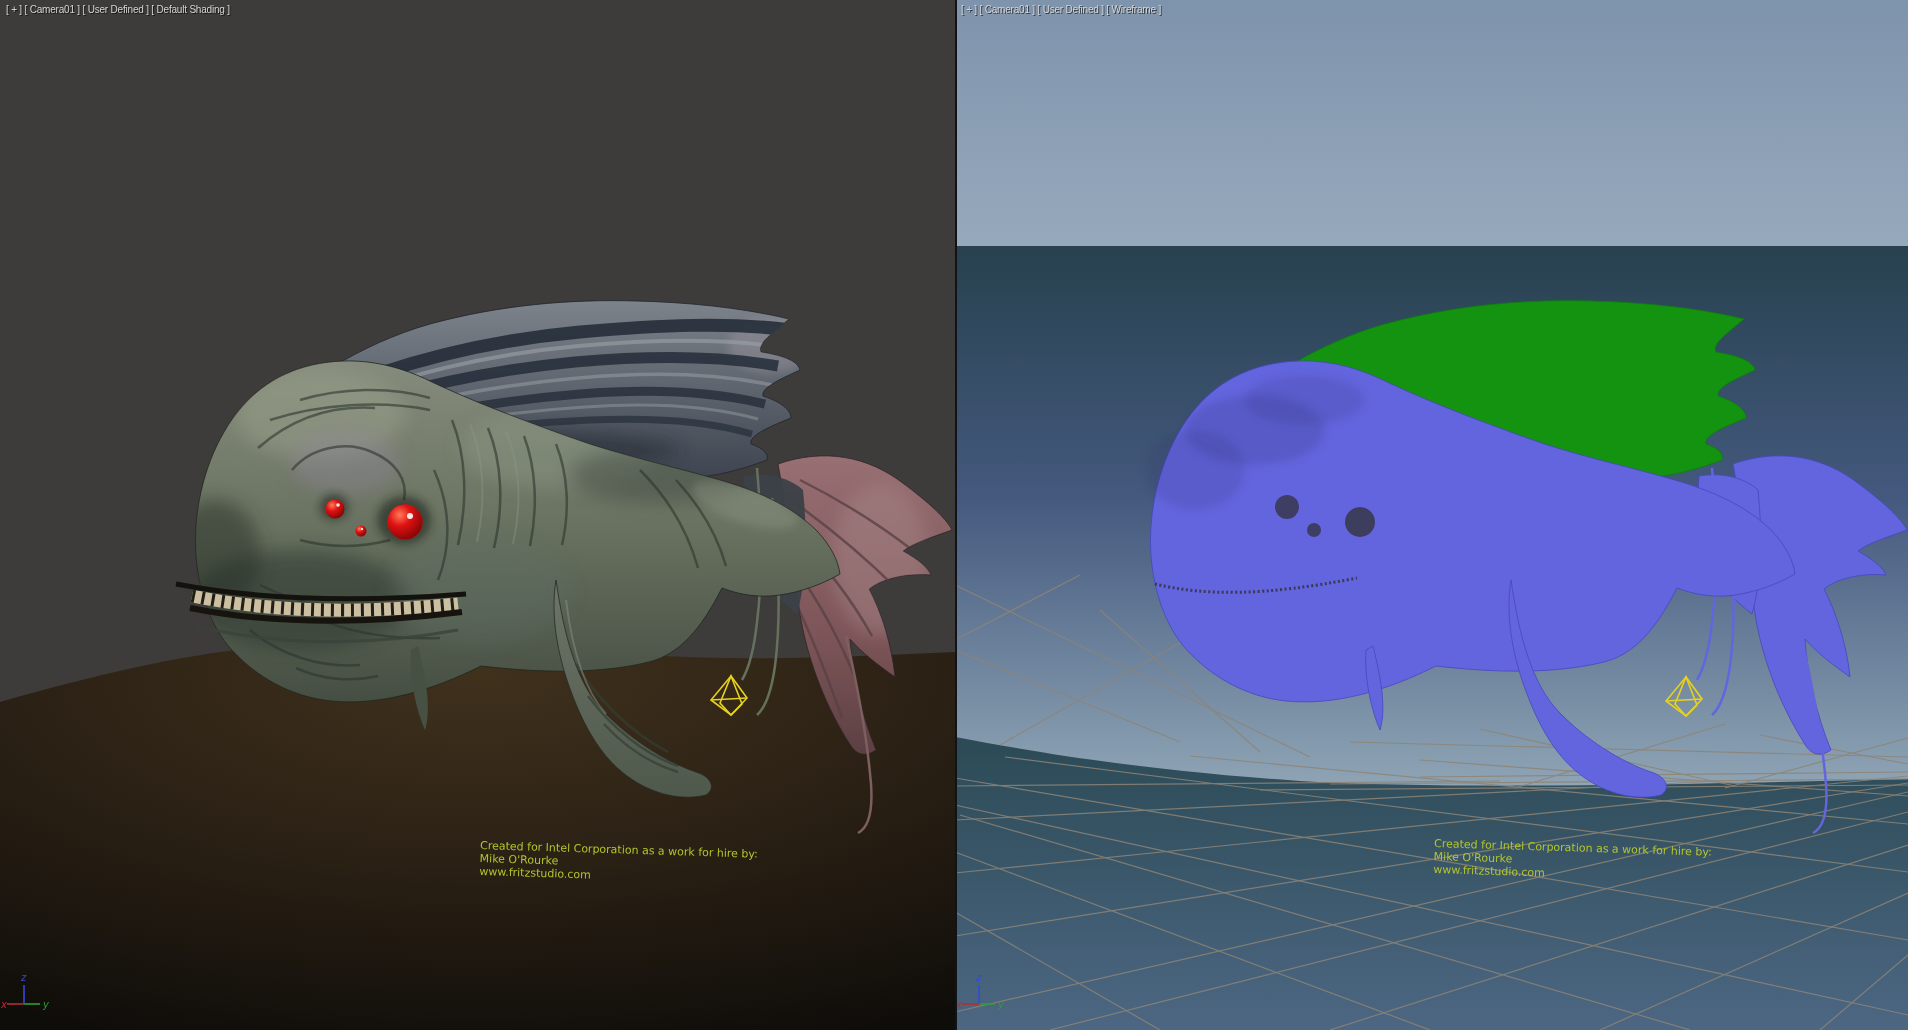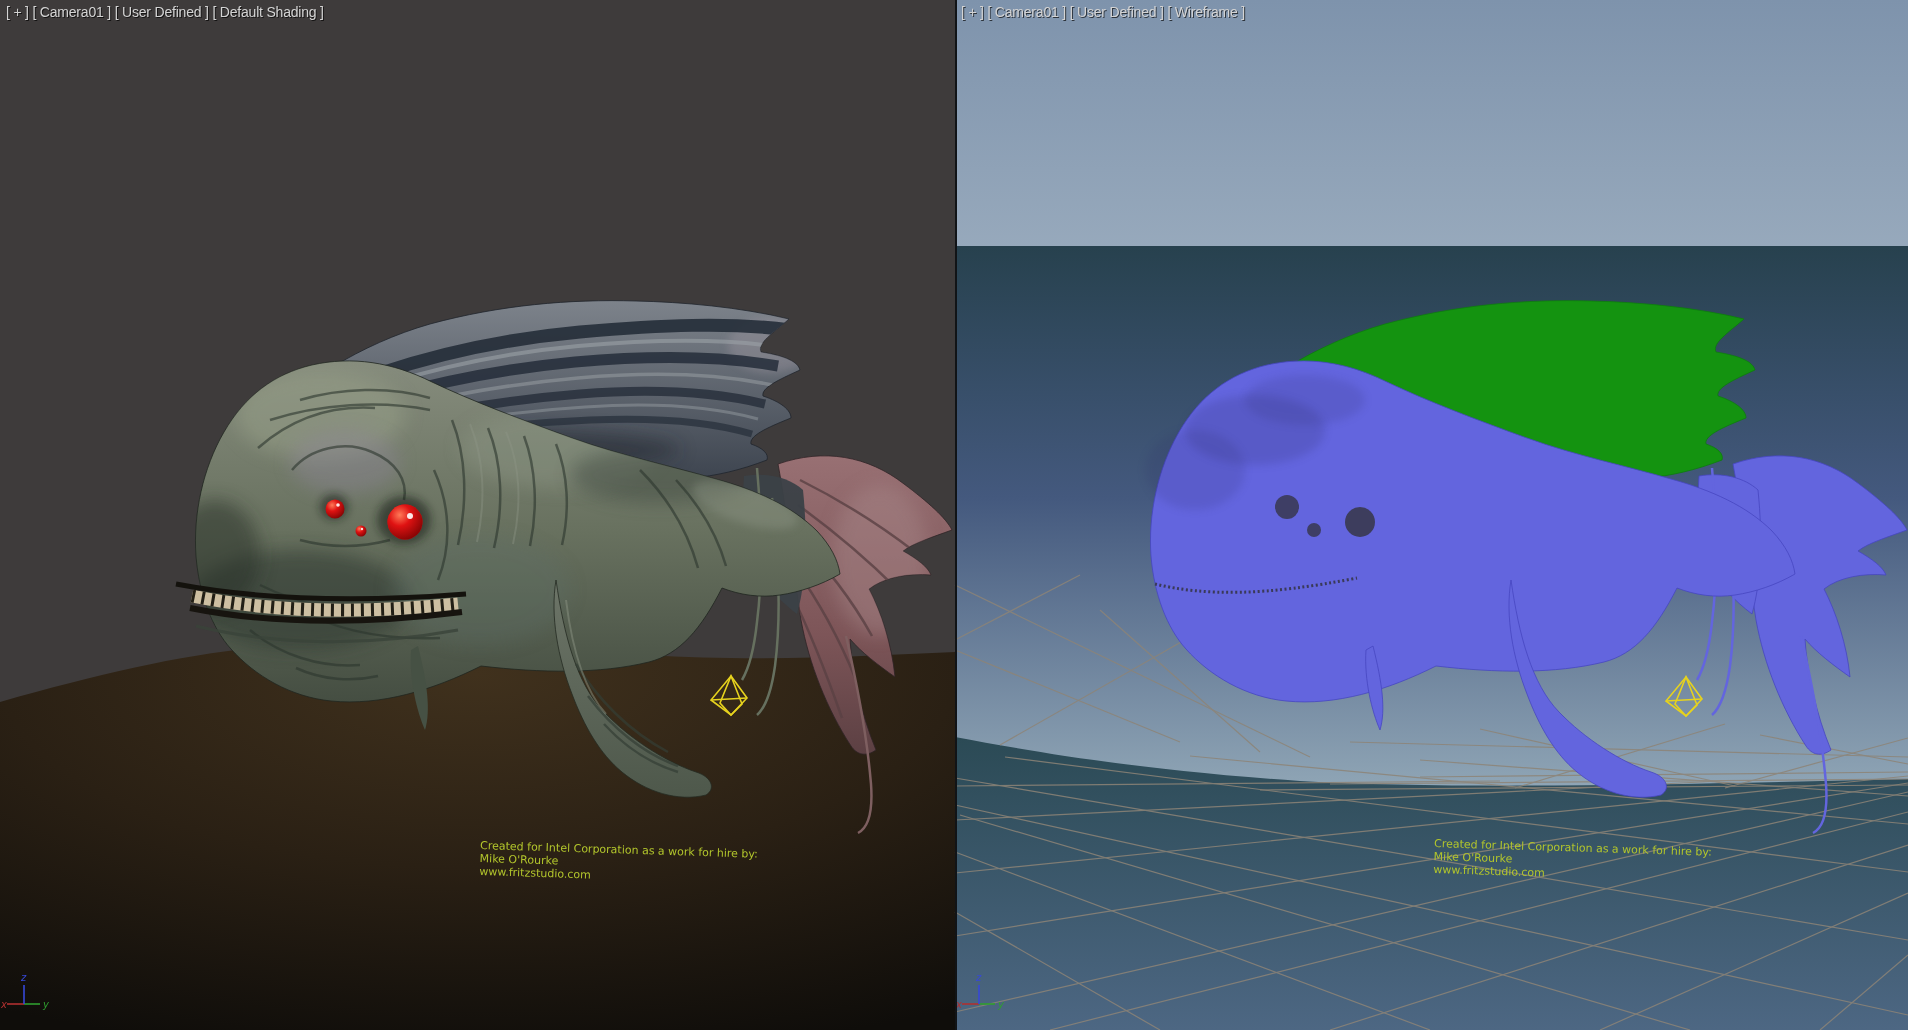--- a/index.html
+++ b/index.html
@@ -1,19 +1,19 @@
 <!DOCTYPE html>
 <html><head>
 <meta charset="utf-8">
 <style>
   html,body{margin:0;padding:0;background:#222;}
   .stage{position:relative;width:1908px;height:1030px;overflow:hidden;
          font-family:"Liberation Sans",sans-serif;background:#3e3b3b;}
   .stage svg{position:absolute;left:0;top:0;}
-  .vp-label{position:absolute;top:4px;font-size:14px;letter-spacing:-0.2px;
+  .vp-label{position:absolute;top:4px;font-size:10px;letter-spacing:-0.2px;
             color:#d4d4d4;text-shadow:1px 1px 0 rgba(0,0,0,.65);white-space:pre;}
   .vp-label-left{left:6px;}
   .vp-label-right{left:961px;}
 </style>
 </head>
 <body>
 
 <div class="stage">
 
 <svg width="1908" height="1030" viewBox="0 0 1908 1030">

